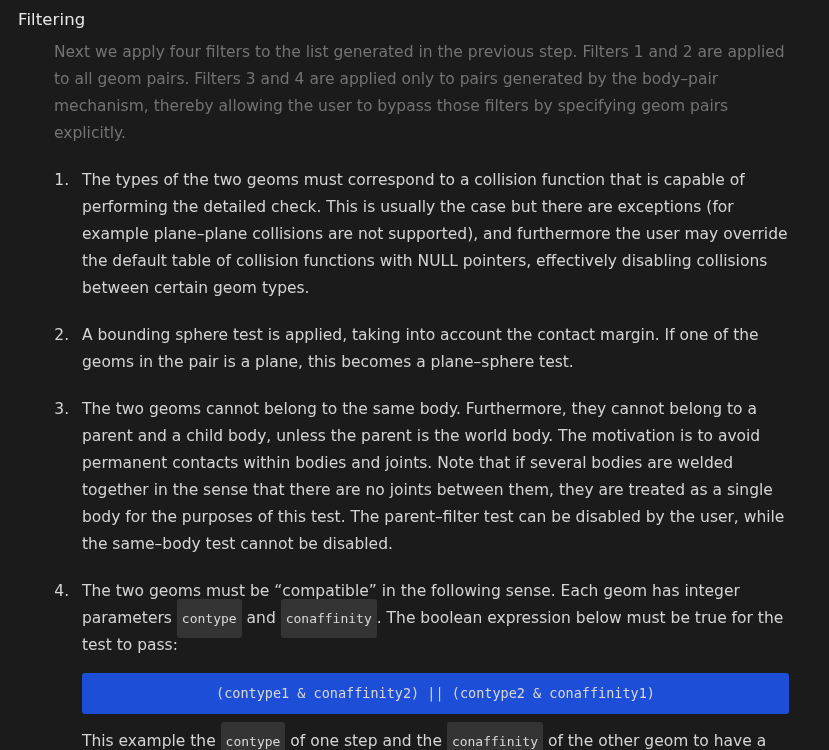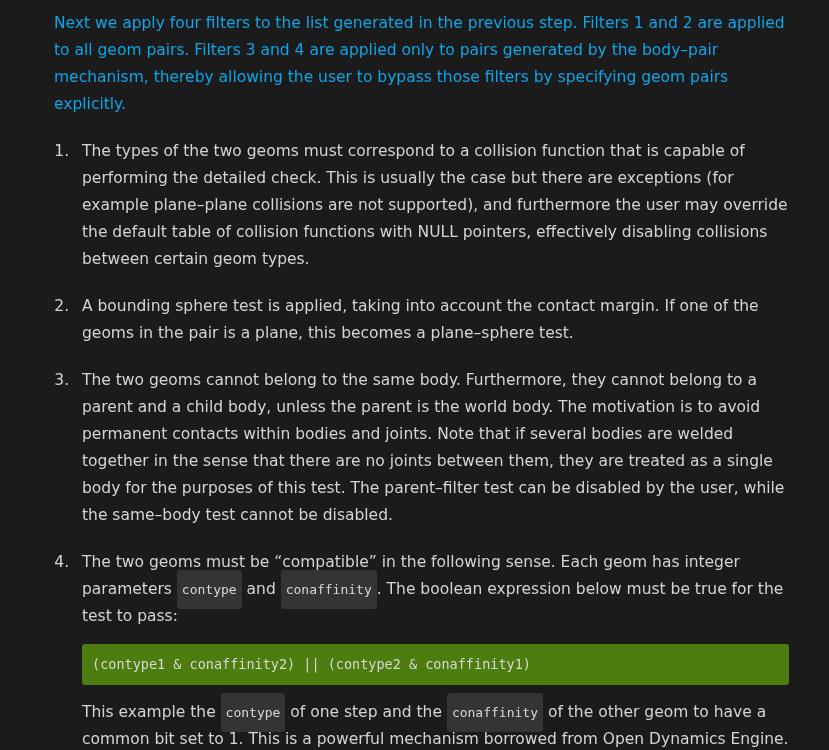--- a/index.html
+++ b/index.html
@@ -22,21 +22,21 @@
   .section-title {
     font-size: 16.5px;
     color: #e8e8e8;
     font-weight: 400;
     margin: 0 0 10px 0;
     letter-spacing: 0.1px;
   }
   .intro {
     font-size: 15.5px;
     line-height: 27px;
-    color: #0ea5e9;
+    color: #737373;
     margin: 0 0 14px 0;
     padding-left: 36px;
     padding-right: 20px;
     text-align: left;
   }
   ol.filters {
     margin: 0;
     padding-left: 56px;
     list-style-position: outside;
   }
@@ -57,40 +57,42 @@
     font-size: 13px;
     background: #343434;
     color: #d8d8d8;
     padding: 12px 5px;
     border-radius: 3px;
     white-space: pre;
   }
   .codeblock {
     font-family: "DejaVu Sans Mono", monospace;
     font-size: 13.5px;
-    background: #4d7c0f;
+    background: #1d4ed8;
     color: #d8d8d8;
     border-radius: 3px;
     padding: 7px 10px;
     margin: 14px 0 14px 0;
     white-space: pre;
     overflow-x: hidden;
+    text-align: center;
   }
   .para-after {
     font-size: 15.5px;
     line-height: 27px;
     color: #d4d4d4;
     margin: 0;
   }
 </style>
 </head>
 <body>
 
 <div class="page">
 
+  <h2 class="section-title">Filtering</h2>
 
   <p class="intro">Next we apply four filters to the list generated in the previous step. Filters 1 and 2 are applied to all geom pairs. Filters 3 and 4 are applied only to pairs generated by the body–pair mechanism, thereby allowing the user to bypass those filters by specifying geom pairs explicitly.</p>
 
   <ol class="filters">
 
     <li>
       <span>The types of the two geoms must correspond to a collision function that is capable of performing the detailed check. This is usually the case but there are exceptions (for example plane–plane collisions are not supported), and furthermore the user may override the default table of collision functions with NULL pointers, effectively disabling collisions between certain geom types.</span>
     </li>
 
     <li>

